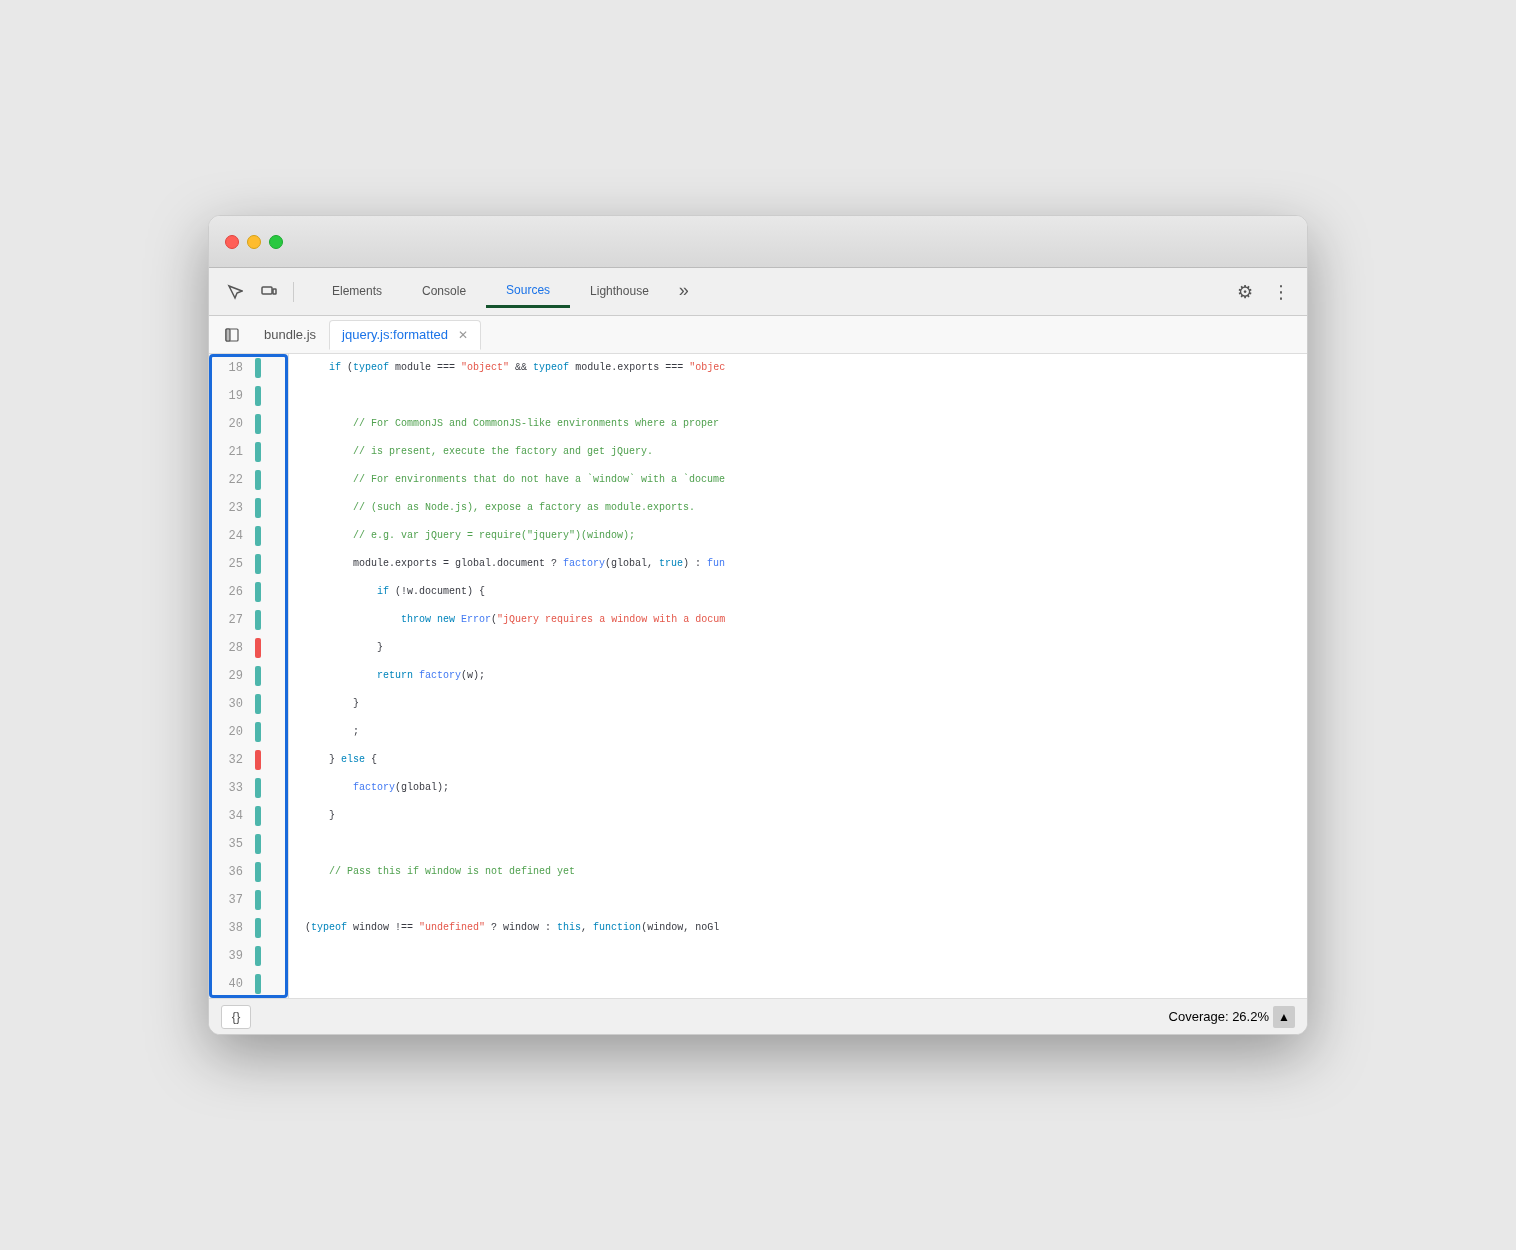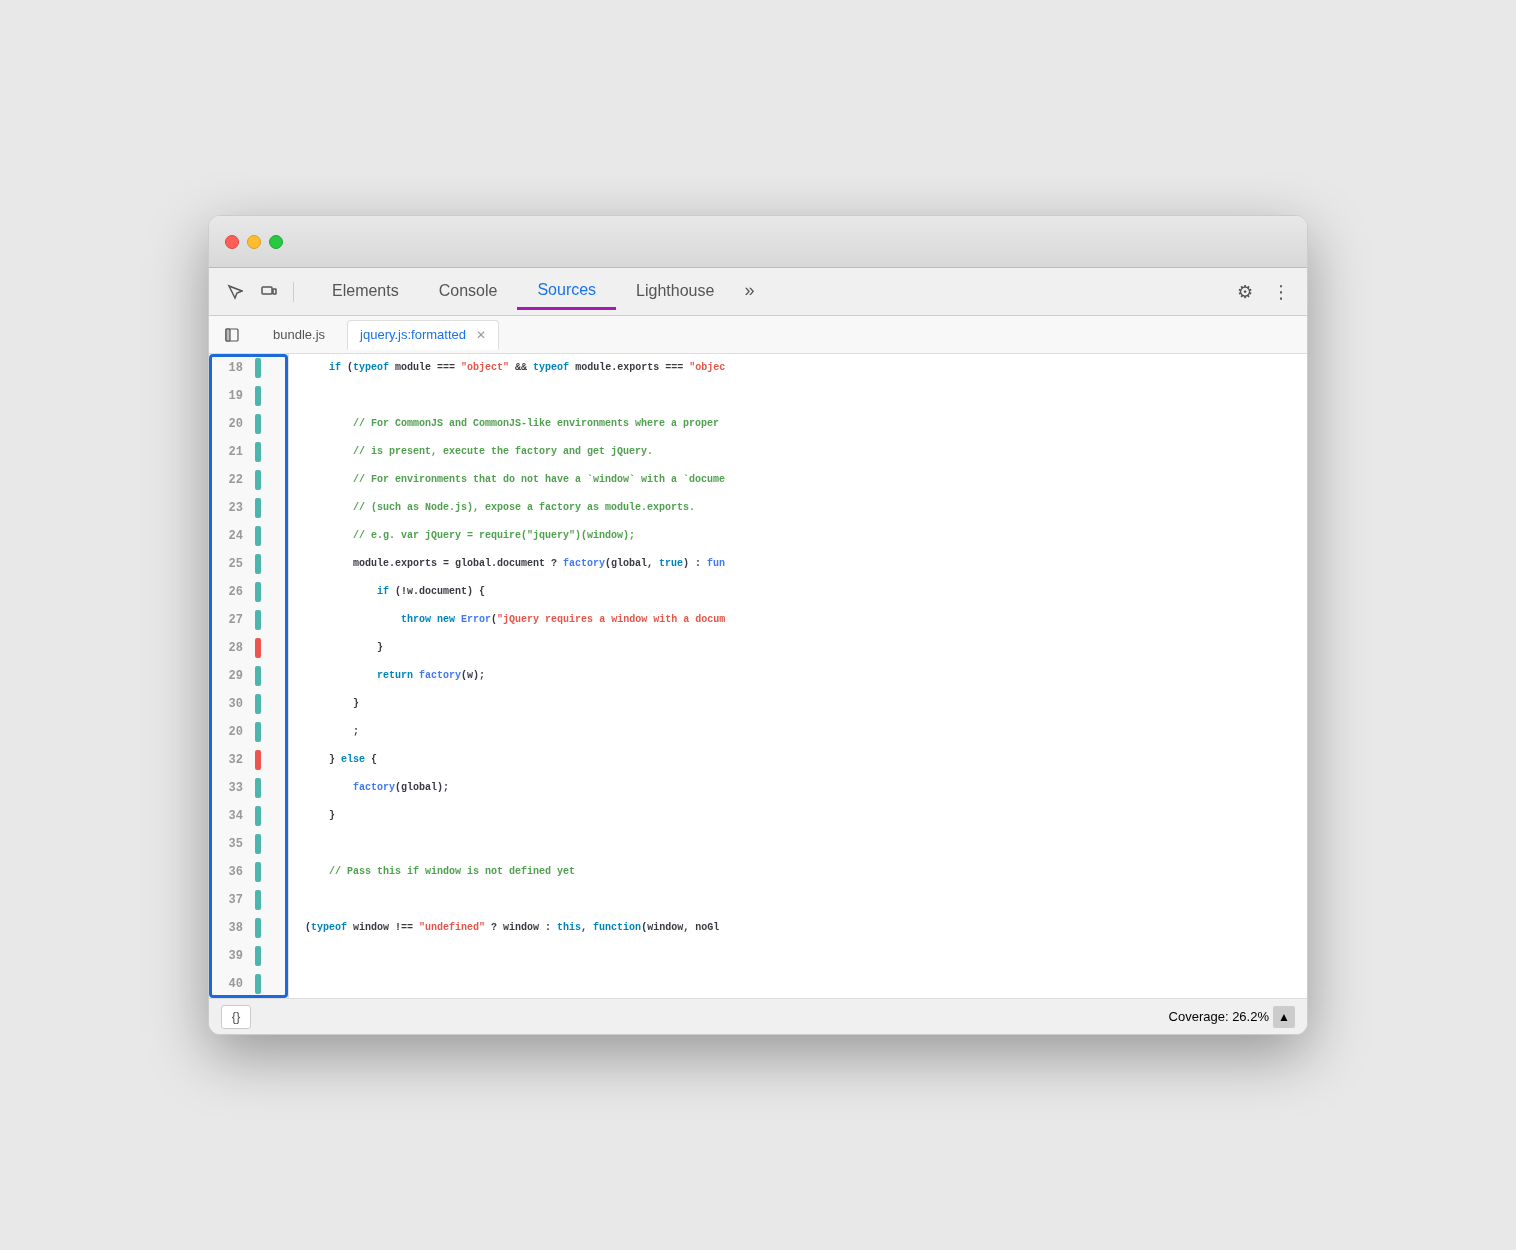--- a/index.html
+++ b/index.html
@@ -92,30 +92,30 @@
     .nav-tabs {
       display: flex;
       align-items: center;
       gap: 0;
       margin-left: 8px;
       flex: 1;
     }
 
     .nav-tab {
       padding: 8px 20px;
-      font-size: 16px;
+      font-size: 12px;
       color: #555;
       cursor: pointer;
       border-bottom: 2px solid transparent;
       white-space: nowrap;
     }
 
     .nav-tab.active {
       color: #1a73e8;
-      border-bottom: 3px solid #a21caf;
+      border-bottom: 3px solid #14532d;
       font-weight: 500;
     }
 
     .nav-tab.more {
       font-size: 18px;
       color: #555;
       padding: 8px 10px;
     }
 
     .toolbar-right {
@@ -137,21 +137,21 @@
     }
 
     
     .file-tabs {
       background: #f8f8f8;
       height: 38px;
       display: flex;
       align-items: center;
       border-bottom: 1px solid #ddd;
       padding: 0 8px;
-      gap: 9px;
+      gap: 0;
     }
 
     .file-tab-show-panel {
       width: 30px;
       height: 30px;
       display: flex;
       align-items: center;
       justify-content: center;
       cursor: pointer;
       color: #555;
@@ -184,21 +184,20 @@
       color: #999;
       margin-left: 4px;
     }
 
     
     .code-area {
       display: flex;
       background: #fff;
       overflow: hidden;
       position: relative;
-      font-weight: bold;
     }
 
     
     .gutter {
       min-width: 80px;
       background: #f8f8f8;
       border-right: 1px solid #e0e0e0;
       position: relative;
     }
 

